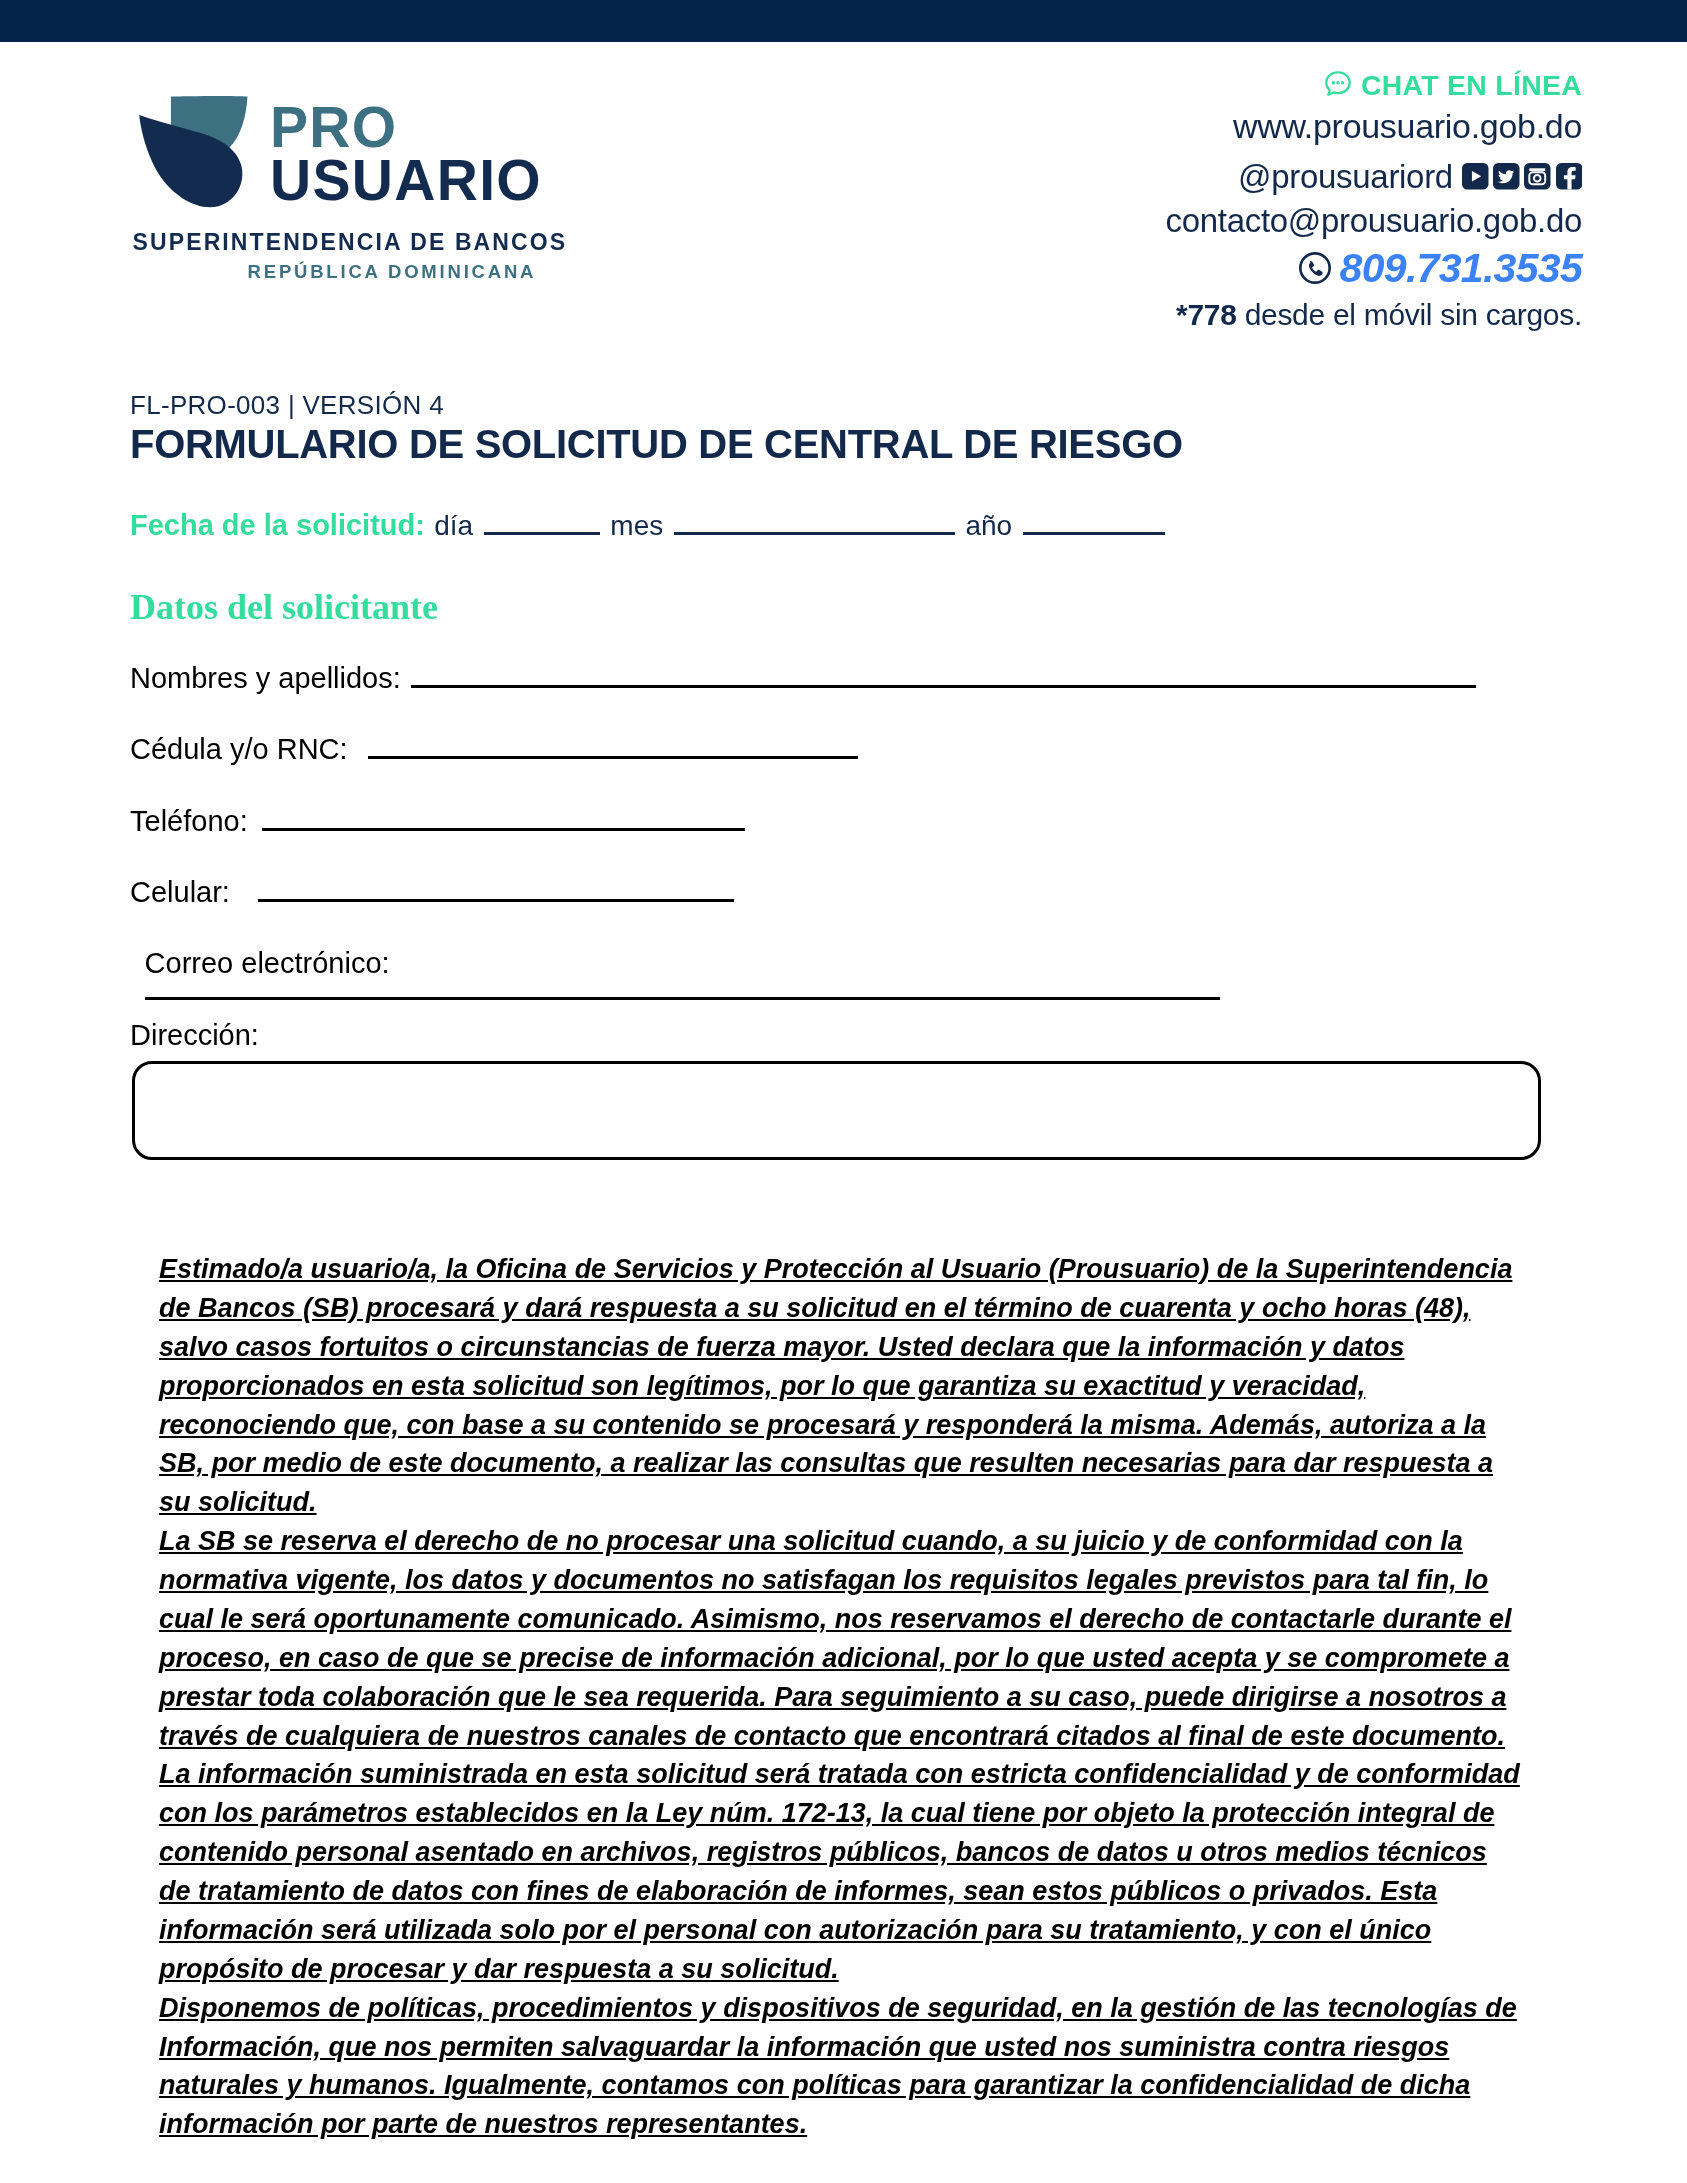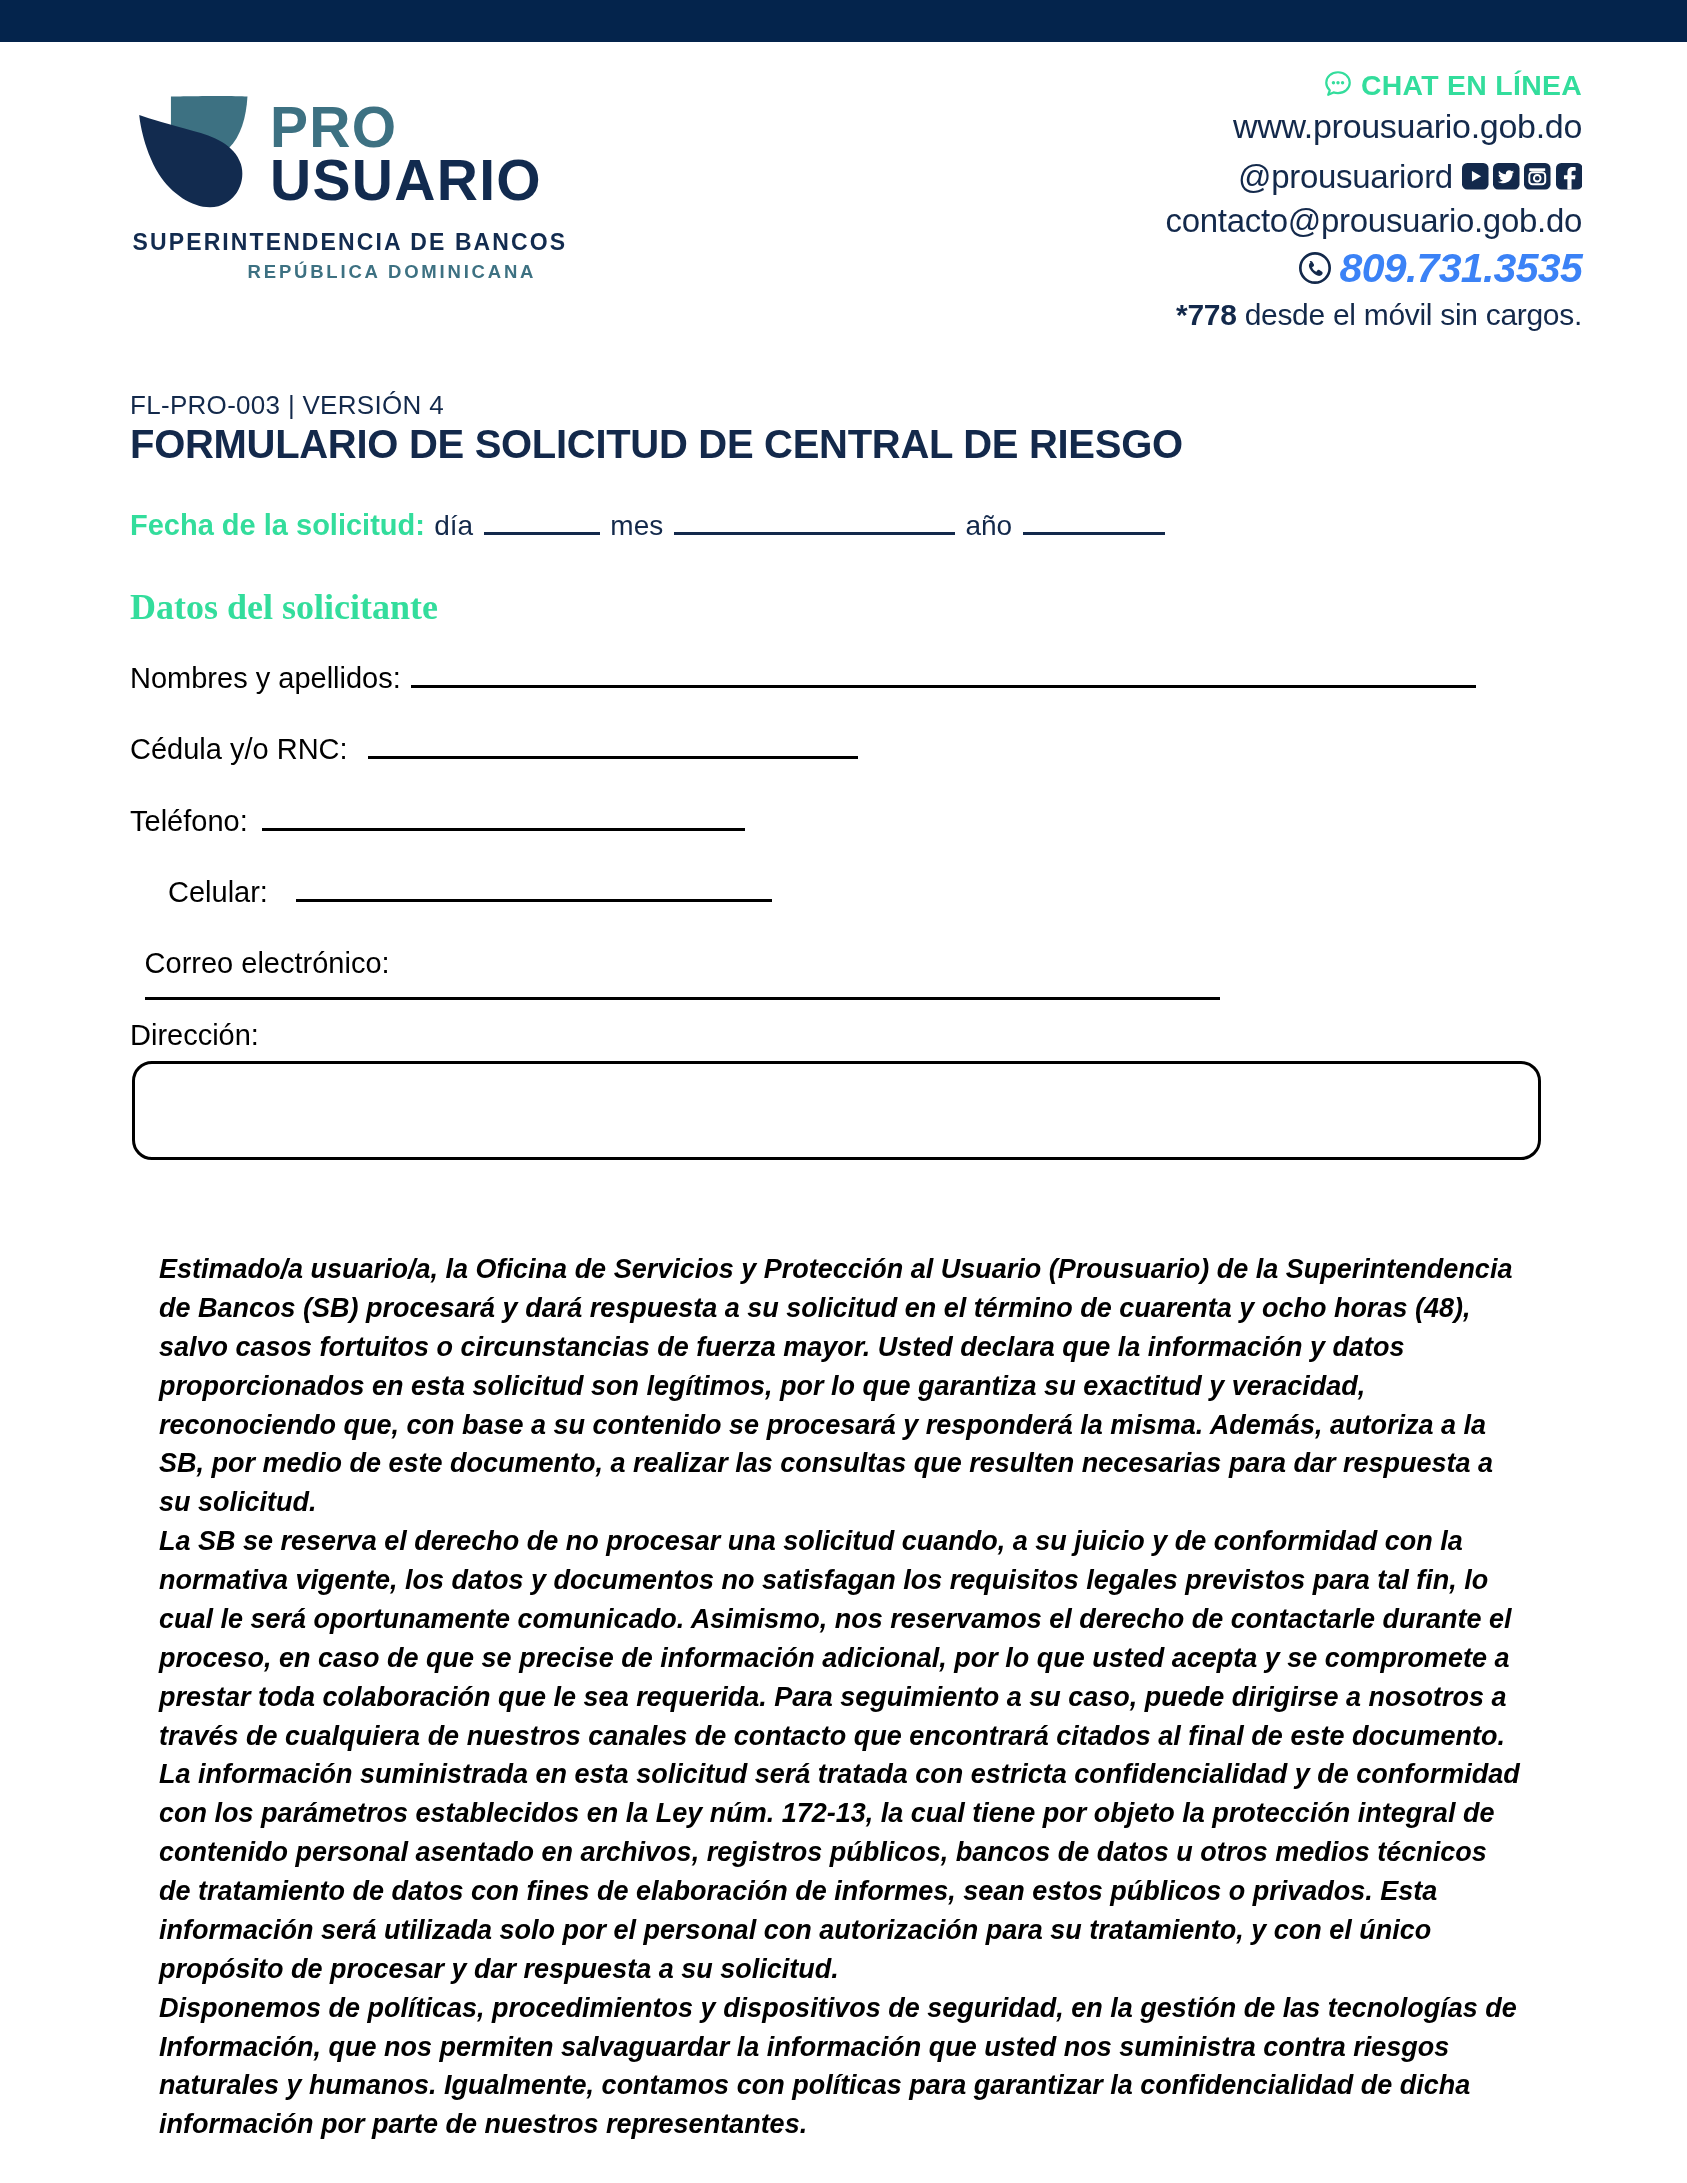--- a/index.html
+++ b/index.html
@@ -252,21 +252,21 @@
     border-bottom: 3.3px solid #000000;
     height: 17px;
     margin-left: 10.6px;
   }
   .f-nombres   { top: 662px; }
   .f-nombres .field-rule { width: 1065px; }
   .f-cedula    { top: 733px; }
   .f-cedula .field-rule { width: 490px; margin-left: 20px; }
   .f-telefono  { top: 805px; }
   .f-telefono .field-rule { width: 483px; margin-left: 14.6px; }
-  .f-celular   { top: 876px; margin-left: 38px; }
+  .f-celular   { top: 876px; }
   .f-celular .field-rule { width: 476px; margin-left: 28px; }
   .f-correo    { top: 947px; flex-direction: column; }
   .f-correo .field-rule { width: 1075px; margin-left: 14.6px; }
   .f-direccion { top: 1019px; }
 
   .address-box {
     position: absolute;
     left: 132px;
     top: 1061px;
     width: 1409px;
@@ -284,21 +284,21 @@
     top: 1250px;
     width: 1363px;
     font-family: "Liberation Sans", sans-serif;
     font-style: italic;
     font-weight: bold;
     font-size: 27px;
     line-height: 1.44;
     color: #000000;
     text-align: left;
   }
-  .legal p { margin: 0; }
+  .legal p { margin: 0; text-decoration: underline; }
 </style>
 </head>
 <body>
 
 <div class="topbar"></div>
 
 <div class="header">
 
   <div class="logo-block">
     <div class="logo-row">

